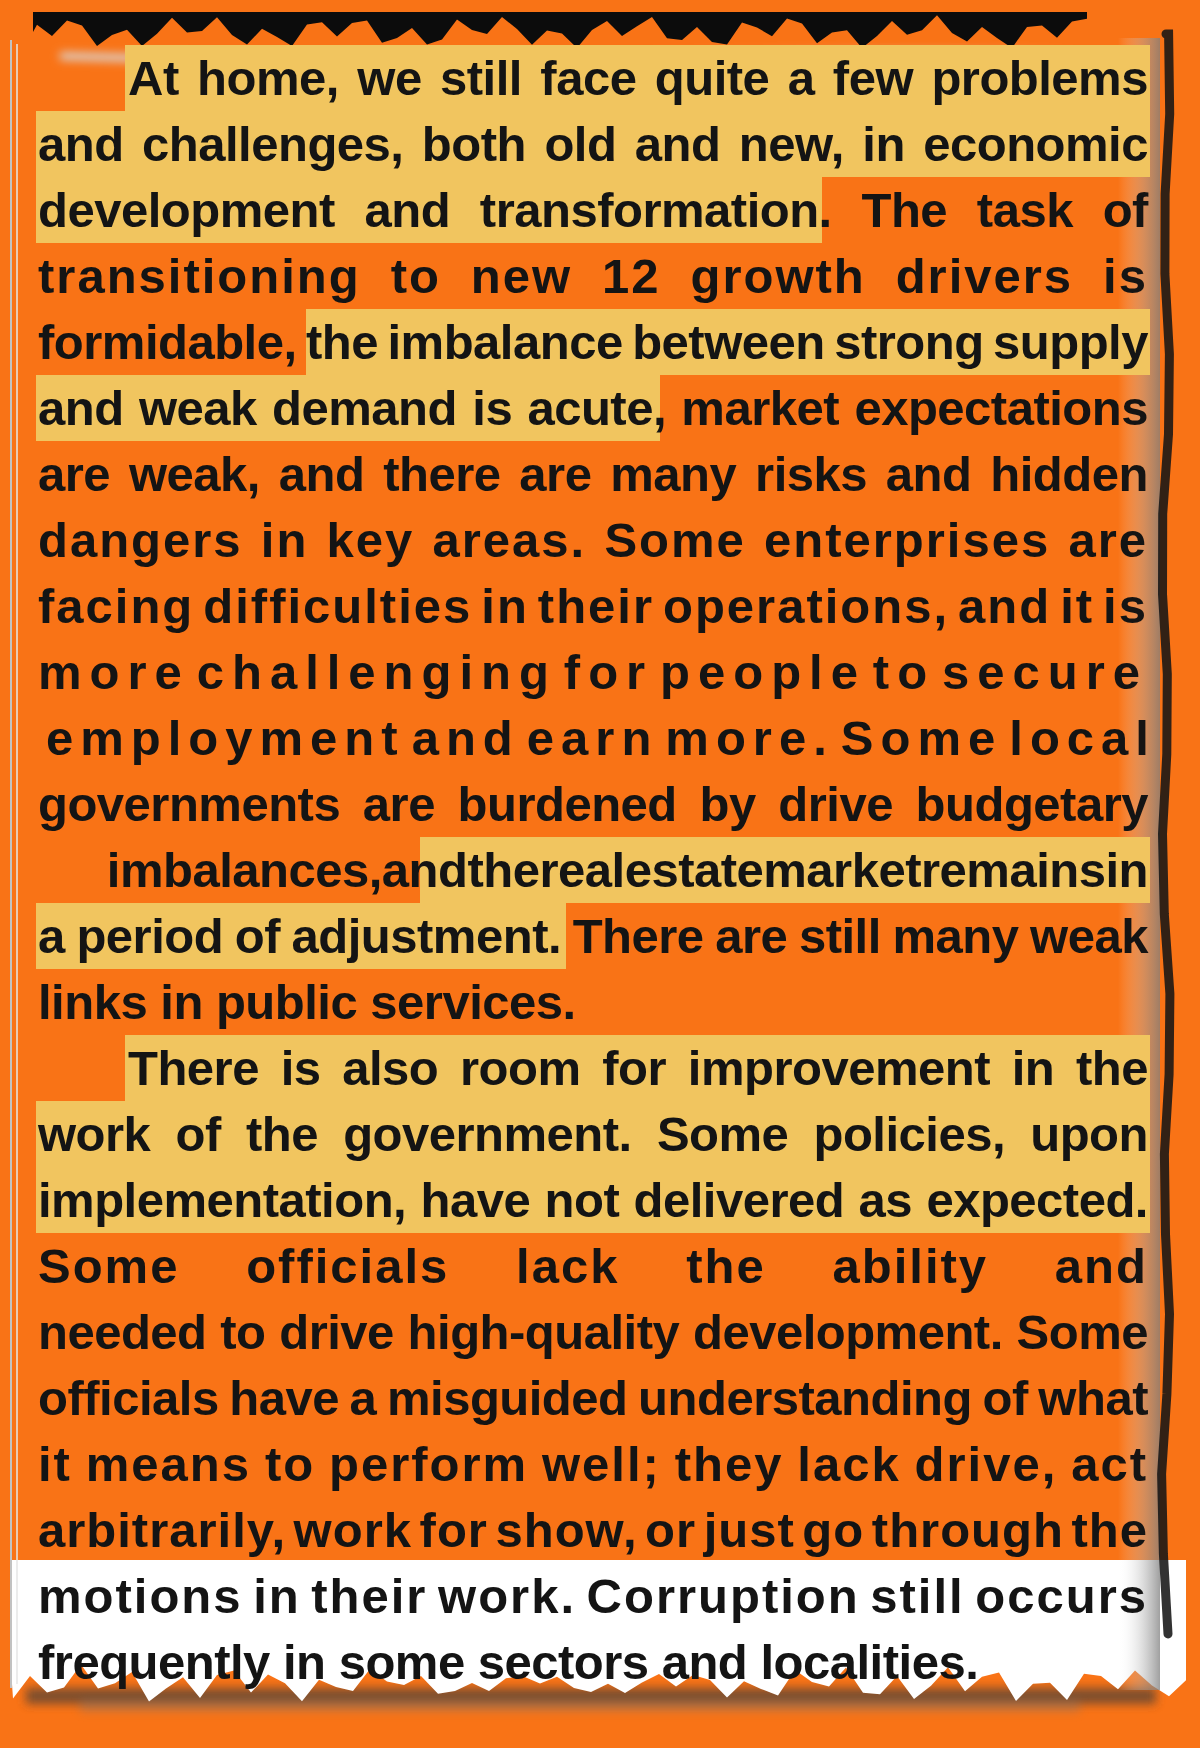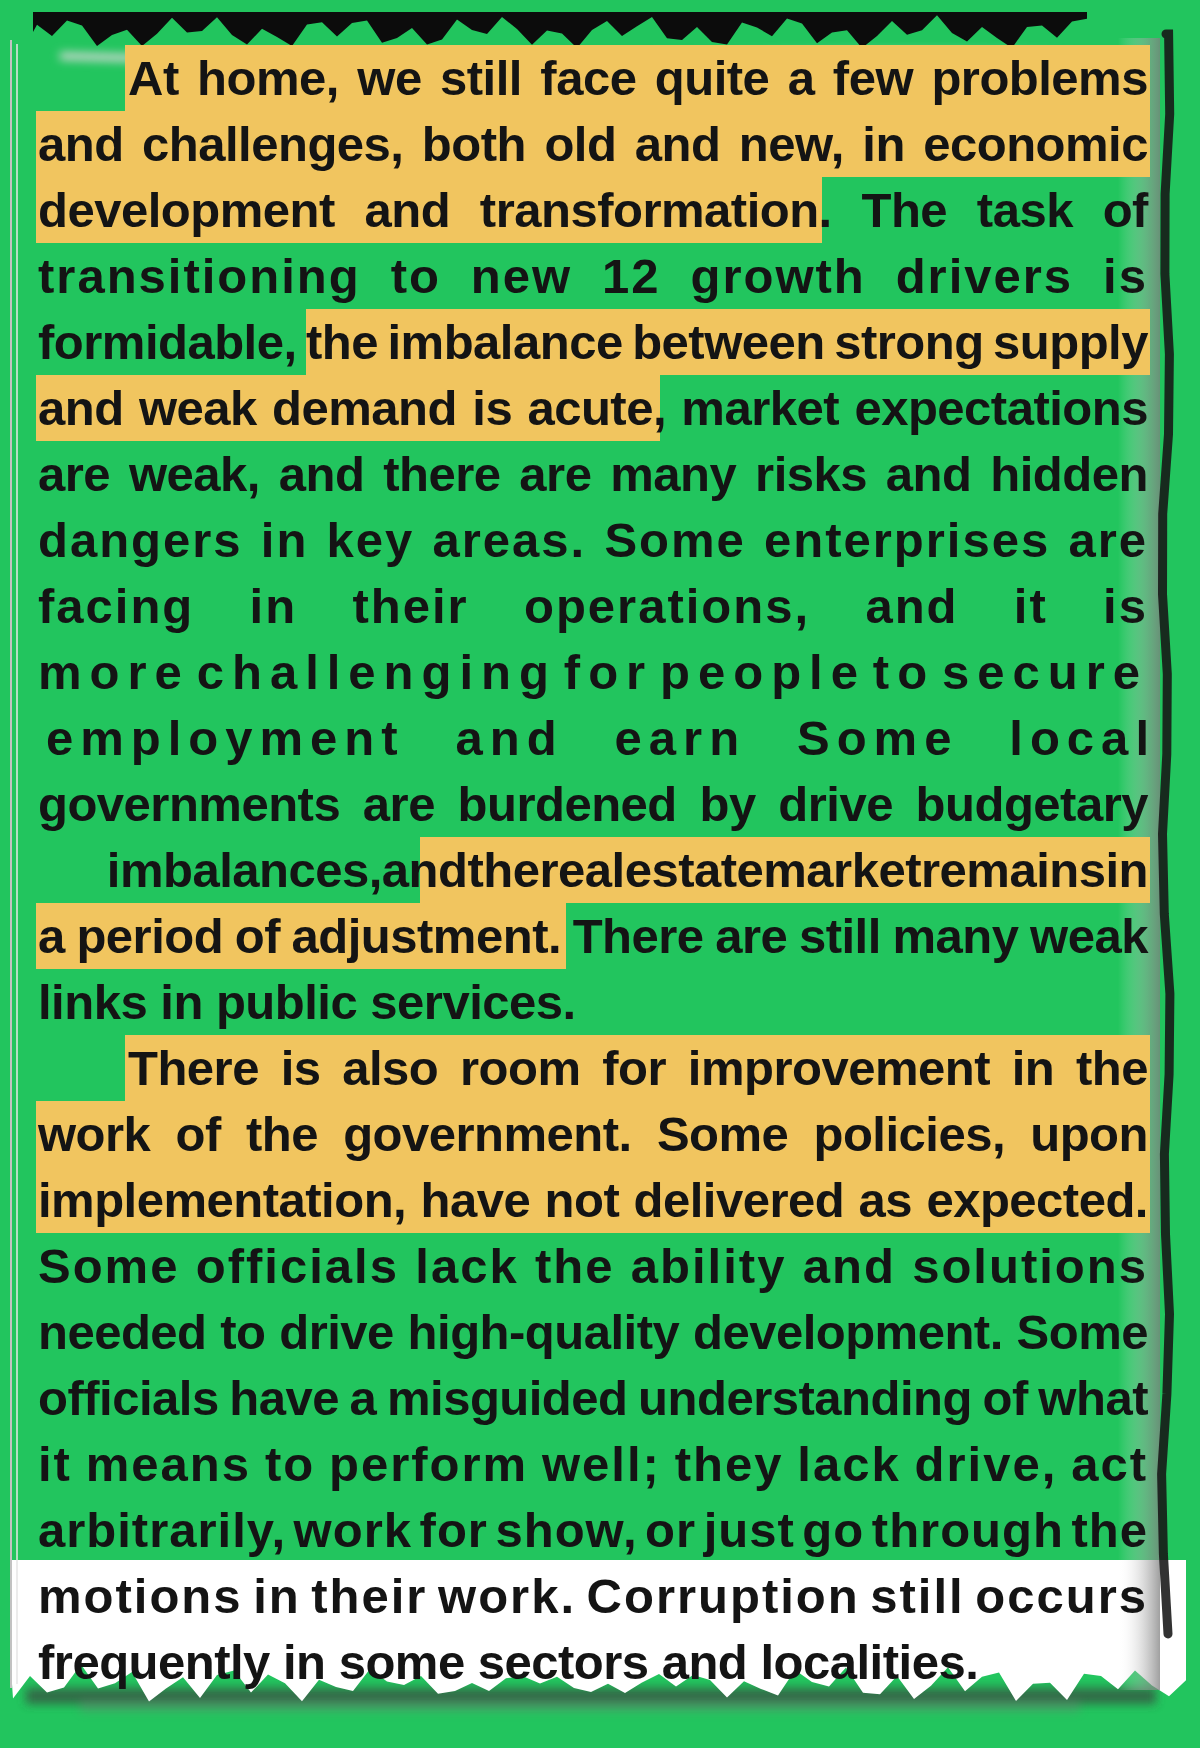--- a/index.html
+++ b/index.html
@@ -1,16 +1,16 @@
 <!DOCTYPE html>
 <html><head>
 <meta charset="utf-8">
 <style>
   html,body{margin:0;padding:0;background:#ffffff;}
-  .canvas{position:relative;width:1200px;height:1748px;background:#22c55e;overflow:hidden;
+  .canvas{position:relative;width:1200px;height:1748px;background:#f97316;overflow:hidden;
           font-family:"Liberation Sans","DejaVu Sans",sans-serif;}
   .bg{position:absolute;left:0;top:0;width:1200px;height:1748px;z-index:0;}
   .hl-layer,.text-layer{position:absolute;left:0;top:0;width:1200px;height:1748px;}
   .hl-layer{z-index:1;}
   .text-layer{z-index:2;}
   .hl{position:absolute;}
   .line{position:absolute;height:66px;display:flex;align-items:center;
         font-size:49px;font-weight:700;color:#141414;letter-spacing:-0.5px;
         white-space:pre;}
   .line.just{justify-content:space-between;}
@@ -70,31 +70,31 @@
     </div>
   <div class="text-layer">
       <div class="line just" style="top: 45px; left: 128px; width: 1020px;"><span>At</span><span>home,</span><span>we</span><span>still</span><span>face</span><span>quite</span><span>a</span><span>few</span><span>problems</span></div>
       <div class="line just" style="top: 111px; left: 38px; width: 1110px;"><span>and</span><span>challenges,</span><span>both</span><span>old</span><span>and</span><span>new,</span><span>in</span><span>economic</span></div>
       <div class="line just" style="top: 177px; left: 38px; width: 1110px;"><span>development</span><span>and</span><span>transformation.</span><span>The</span><span>task</span><span>of</span></div>
       <div class="line just" style="top: 243px; left: 38px; width: 1110px; letter-spacing: 2px; gap: 23px;"><span>transitioning</span><span>to</span><span>new</span><span>12</span><span>growth</span><span>drivers</span><span>is</span></div>
       <div class="line just" style="top: 309px; left: 38px; width: 1110px;"><span>formidable,</span><span>the</span><span>imbalance</span><span>between</span><span>strong</span><span>supply</span></div>
       <div class="line just" style="top: 375px; left: 38px; width: 1110px;"><span>and</span><span>weak</span><span>demand</span><span>is</span><span>acute,</span><span>market</span><span>expectations</span></div>
       <div class="line just" style="top: 441px; left: 38px; width: 1110px;"><span>are</span><span>weak,</span><span>and</span><span>there</span><span>are</span><span>many</span><span>risks</span><span>and</span><span>hidden</span></div>
       <div class="line just" style="top: 507px; left: 38px; width: 1110px; letter-spacing: 2px;"><span>dangers</span><span>in</span><span>key</span><span>areas.</span><span>Some</span><span>enterprises</span><span>are</span></div>
-      <div class="line just" style="top: 573px; left: 38px; width: 1110px; letter-spacing: 2px;"><span>facing</span><span>in</span><span>their</span><span>operations,</span><span>and</span><span>it</span><span>is</span></div>
+      <div class="line just" style="top: 573px; left: 38px; width: 1110px; letter-spacing: 2px;"><span>facing</span><span>difficulties</span><span>in</span><span>their</span><span>operations,</span><span>and</span><span>it</span><span>is</span></div>
       <div class="line just" style="top: 639px; left: 38px; width: 1110px; letter-spacing: 8px;"><span>more</span><span>challenging</span><span>for</span><span>people</span><span>to</span><span>secure</span></div>
-      <div class="line just" style="top: 705px; left: 38px; width: 1110px; letter-spacing: 7px; margin-left: 8px;"><span>employment</span><span>and</span><span>earn</span><span>Some</span><span>local</span></div>
+      <div class="line just" style="top: 705px; left: 38px; width: 1110px; letter-spacing: 7px; margin-left: 8px;"><span>employment</span><span>and</span><span>earn</span><span>more.</span><span>Some</span><span>local</span></div>
       <div class="line just" style="top: 771px; left: 38px; width: 1110px;"><span>governments</span><span>are</span><span>burdened</span><span>by</span><span>drive</span><span>budgetary</span></div>
       <div class="line just" style="top: 837px; left: 38px; width: 1110px; justify-content: flex-end;"><span>imbalances,</span><span>and</span><span>the</span><span>real</span><span>estate</span><span>market</span><span>remains</span><span>in</span></div>
       <div class="line just" style="top: 903px; left: 38px; width: 1110px;"><span>a</span><span>period</span><span>of</span><span>adjustment.</span><span>There</span><span>are</span><span>still</span><span>many</span><span>weak</span></div>
       <div class="line" style="top: 969px; left: 38px; width: 1110px;">links in public services.</div>
       <div class="line just" style="top: 1035px; left: 128px; width: 1020px;"><span>There</span><span>is</span><span>also</span><span>room</span><span>for</span><span>improvement</span><span>in</span><span>the</span></div>
       <div class="line just" style="top: 1101px; left: 38px; width: 1110px;"><span>work</span><span>of</span><span>the</span><span>government.</span><span>Some</span><span>policies,</span><span>upon</span></div>
       <div class="line just" style="top: 1167px; left: 38px; width: 1110px;"><span>implementation,</span><span>have</span><span>not</span><span>delivered</span><span>as</span><span>expected.</span></div>
-      <div class="line just" style="top: 1233px; left: 38px; width: 1110px; letter-spacing: 2px;"><span>Some</span><span>officials</span><span>lack</span><span>the</span><span>ability</span><span>and</span><span>solutions</span></div>
+      <div class="line just" style="top: 1233px; left: 38px; width: 1110px; letter-spacing: 2px;"><span>Some</span><span>officials</span><span>lack</span><span>the</span><span>ability</span><span>and</span></div>
       <div class="line just" style="top: 1299px; left: 38px; width: 1110px;"><span>needed</span><span>to</span><span>drive</span><span>high-quality</span><span>development.</span><span>Some</span></div>
       <div class="line just" style="top: 1365px; left: 38px; width: 1110px;"><span>officials</span><span>have</span><span>a</span><span>misguided</span><span>understanding</span><span>of</span><span>what</span></div>
       <div class="line just" style="top: 1431px; left: 38px; width: 1110px; letter-spacing: 2px;"><span>it</span><span>means</span><span>to</span><span>perform</span><span>well;</span><span>they</span><span>lack</span><span>drive,</span><span>act</span></div>
       <div class="line just" style="top: 1497px; left: 38px; width: 1110px; letter-spacing: 1px;"><span>arbitrarily,</span><span>work</span><span>for</span><span>show,</span><span>or</span><span>just</span><span>go</span><span>through</span><span>the</span></div>
       <div class="line just" style="top: 1563px; left: 38px; width: 1110px; letter-spacing: 2px;"><span>motions</span><span>in</span><span>their</span><span>work.</span><span>Corruption</span><span>still</span><span>occurs</span></div>
       <div class="line" style="top: 1629px; left: 38px; width: 1110px;">frequently in some sectors and localities.</div>
     </div>
 </div>
 
 </body></html>

